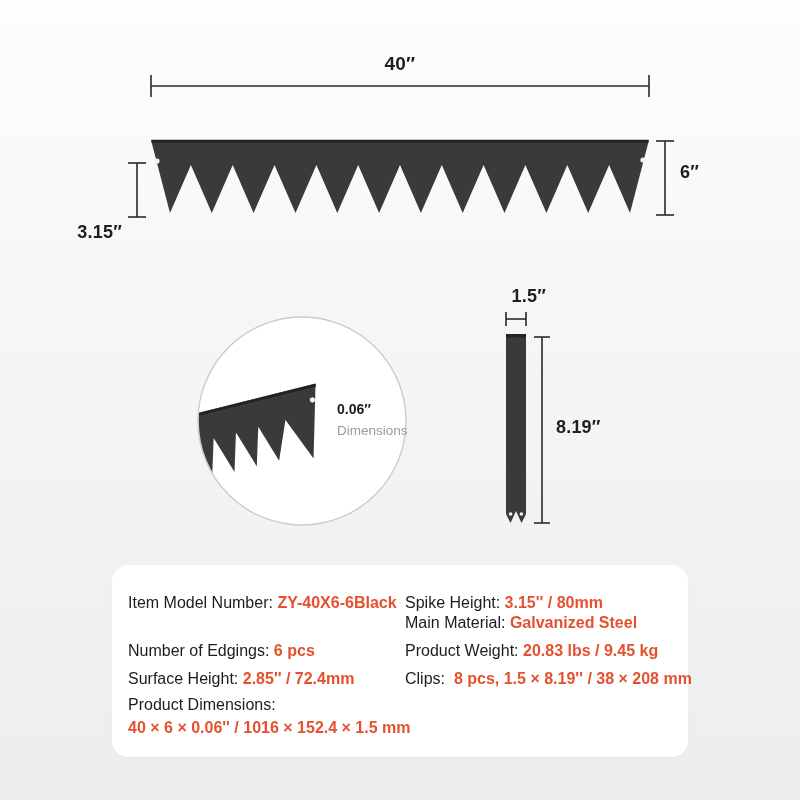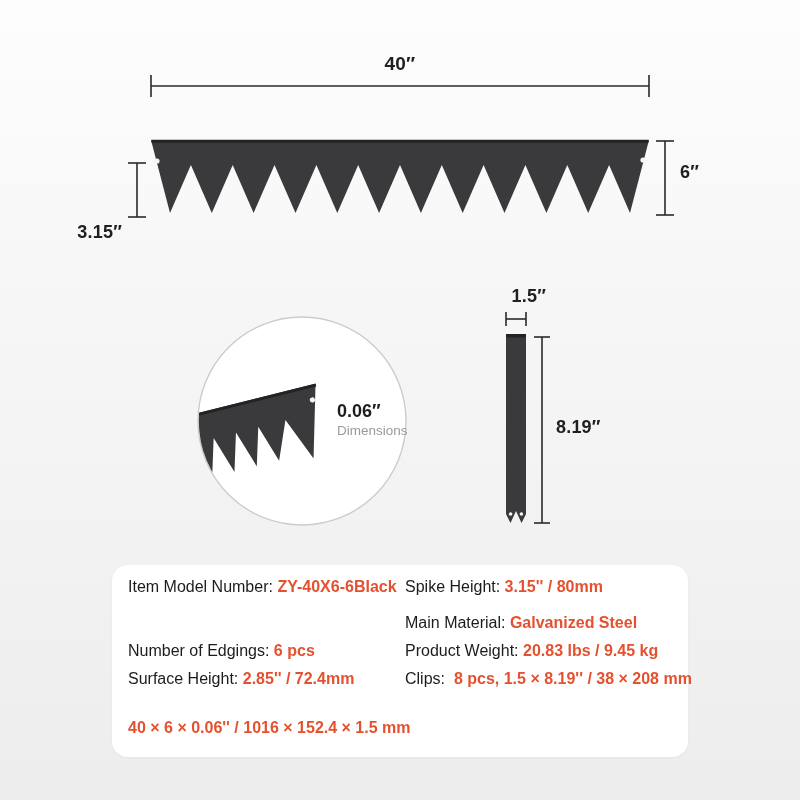--- a/index.html
+++ b/index.html
@@ -10,36 +10,36 @@
     position:relative;
   }
   .stage{position:absolute;inset:0;width:800px;height:800px;}
   svg.diagram{position:absolute;left:0;top:0;}
   .dim-label{
     position:absolute;color:#202022;font-weight:700;font-size:18px;
     letter-spacing:0.2px;white-space:nowrap;
   }
   .dim-label.big{font-size:19px;}
   .thickness-value{
-    position:absolute;left:337px;top:401px;font-size:18px;font-weight:700;color:#1d1d1f;
+    position:absolute;left:337px;top:401px;font-size:14px;font-weight:700;color:#1d1d1f;
   }
   .thickness-caption{
     position:absolute;left:337px;top:423px;font-size:13.5px;font-weight:400;color:#9a9a9a;
   }
   .spec-panel{
     position:absolute;left:112px;top:565px;width:576px;height:192px;
     background:#ffffff;border-radius:16px;
     box-shadow:0 1px 3px rgba(0,0,0,0.04);
   }
   .spec-row{position:absolute;height:28px;line-height:28px;font-size:16px;white-space:nowrap;}
   .spec-row.col-left{left:16px;}
   .spec-row.col-right{left:293px;}
   .spec-label{color:#1c1c1e;font-weight:500;}
   .spec-value{color:#e5512f;font-weight:700;}
-  .r1{top:8px;}.r2{top:44px;}.r3{top:72px;}.r4{top:100px;}
+  .r1{top:24px;}.r2{top:44px;}.r3{top:72px;}.r4{top:100px;}
   .r5a{top:128px;height:24px;line-height:24px;}
   .r5b{top:151px;height:24px;line-height:24px;}
 </style>
 </head>
 <body>
 
 <div class="stage">
 
   <svg class="diagram" width="800" height="800" viewBox="0 0 800 800">
 
@@ -135,18 +135,21 @@
     <div class="spec-row col-right r2">
       <span class="spec-label">Main Material: </span><span class="spec-value">Galvanized Steel</span>
     </div>
     <div class="spec-row col-right r3">
       <span class="spec-label">Product Weight: </span><span class="spec-value">20.83 lbs / 9.45 kg</span>
     </div>
     <div class="spec-row col-right r4">
       <span class="spec-label">Clips:&nbsp;&nbsp;</span><span class="spec-value">8 pcs, 1.5 × 8.19'' / 38 × 208 mm</span>
     </div>
 
+    <div class="spec-row col-left r5a">
+      <span class="spec-label">Product Dimensions:</span>
+    </div>
     <div class="spec-row col-left r5b">
       <span class="spec-value">40 × 6 × 0.06'' / 1016 × 152.4 × 1.5 mm</span>
     </div>
   </div>
 
 </div>
 
 </body></html>

